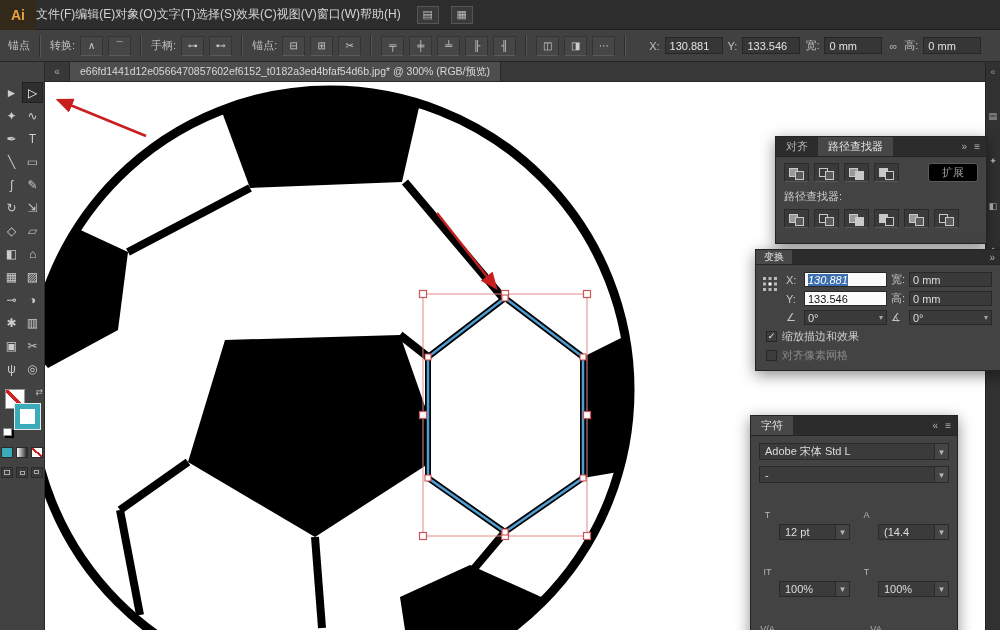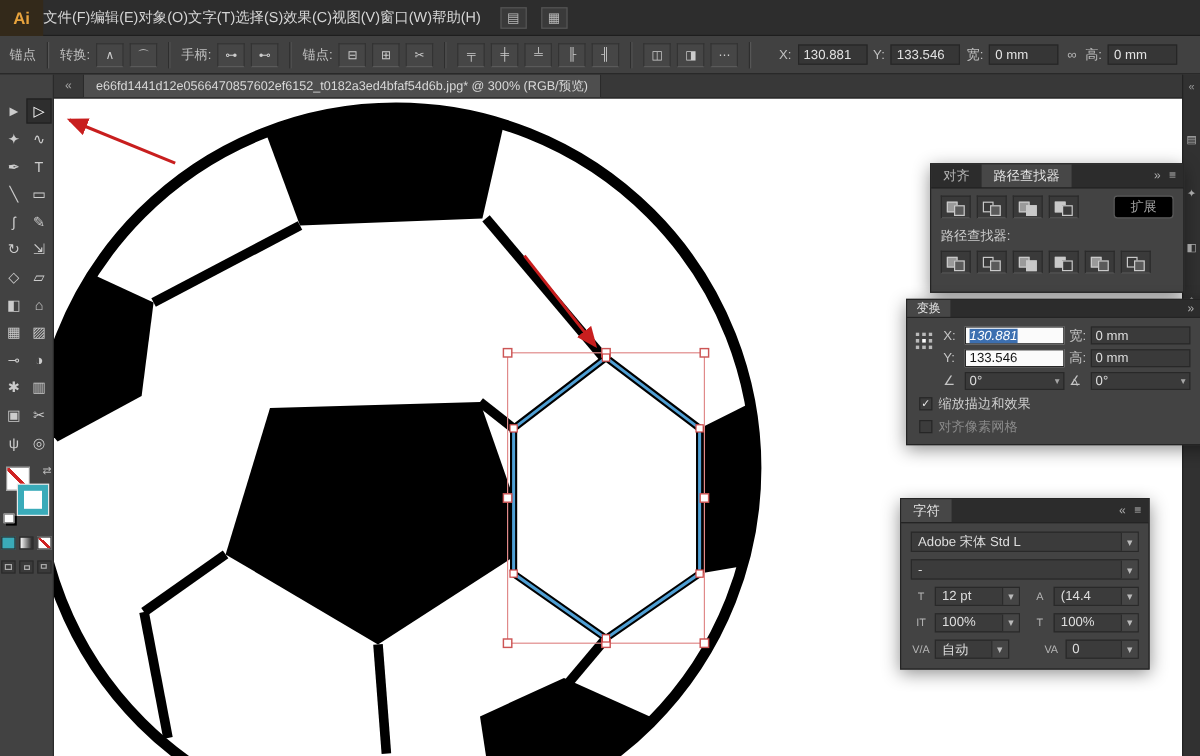--- a/index.html
+++ b/index.html
@@ -114,21 +114,21 @@
 
   .ch-panel { left:750px; top:415px; width:208px; }
   .ch-body { padding:7px 8px 8px; }
   .select { height:17px; background:#3b3b3b; border:1px solid #292929; display:flex; align-items:center;
             padding:0 0 0 5px; color:#dddddd; margin-bottom:6px; }
   .select .arr { margin-left:auto; width:14px; align-self:stretch; border-left:1px solid #2b2b2b; background:#454545;
                  color:#b9b9b9; font-size:9px; display:flex; align-items:center; justify-content:center; }
   .ch-row { display:flex; gap:8px; margin-bottom:6px; align-items:center; }
   .ch-cell { display:flex; align-items:center; gap:3px; flex:1; min-width:0; }
   .ch-icon { width:17px; color:#b5b5b5; font-size:9px; text-align:center; }
-  .ch-cell .select { flex:1; margin-bottom:0; height:16px; }
+  .ch-cell .select { flex:1; margin-bottom:0; height:16px;margin-top:35px; }
 
   .overlay { position:absolute; top:0; left:0; width:1000px; height:630px; pointer-events:none; z-index:40; }
 </style>
 </head>
 <body>
 
 <div class="app">
 
   <div class="menubar">
     <div class="logo">Ai</div>

